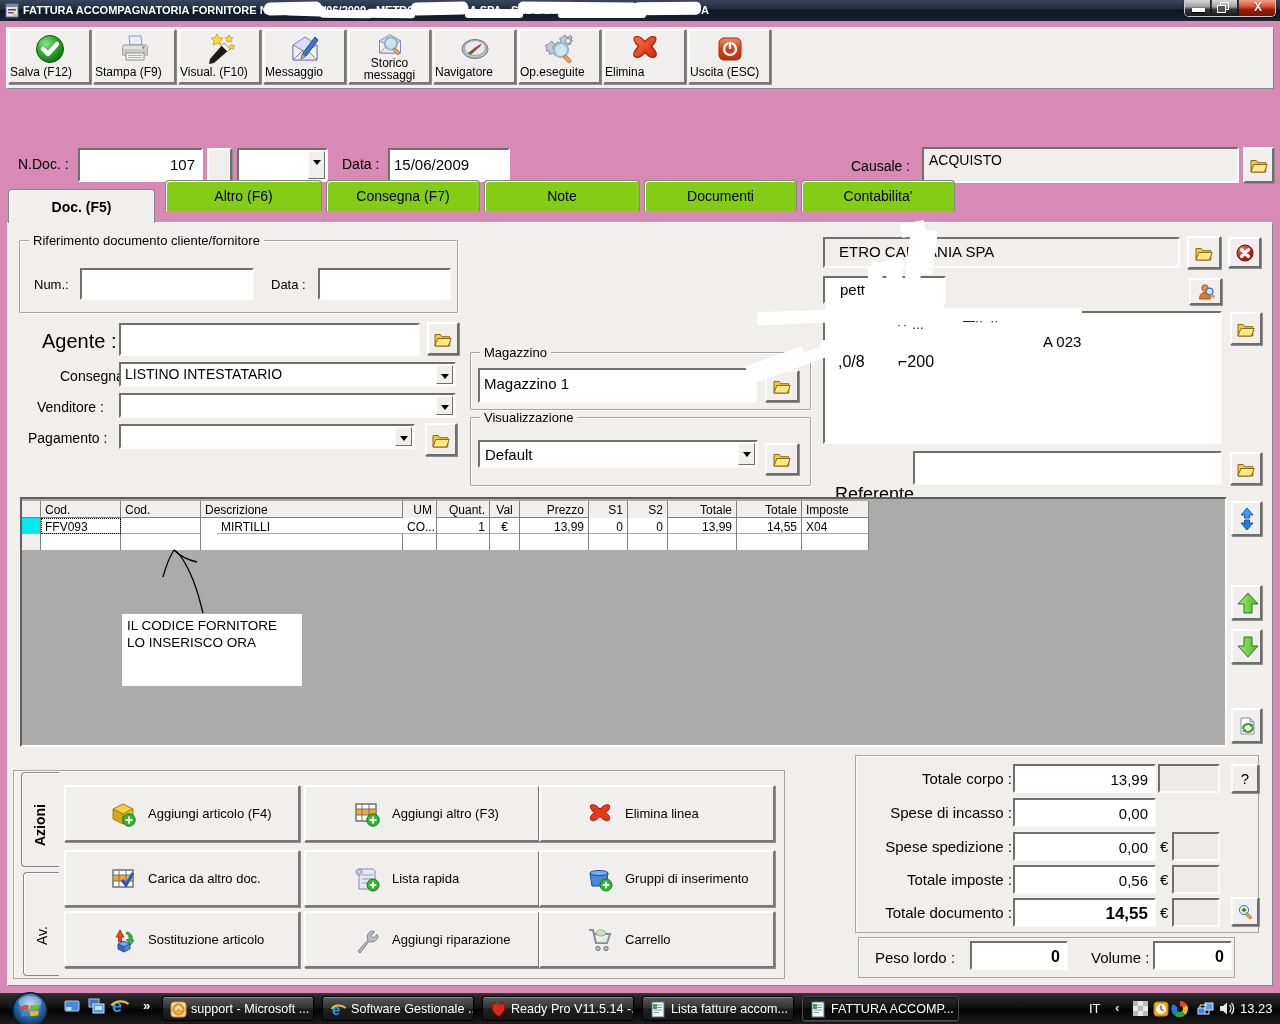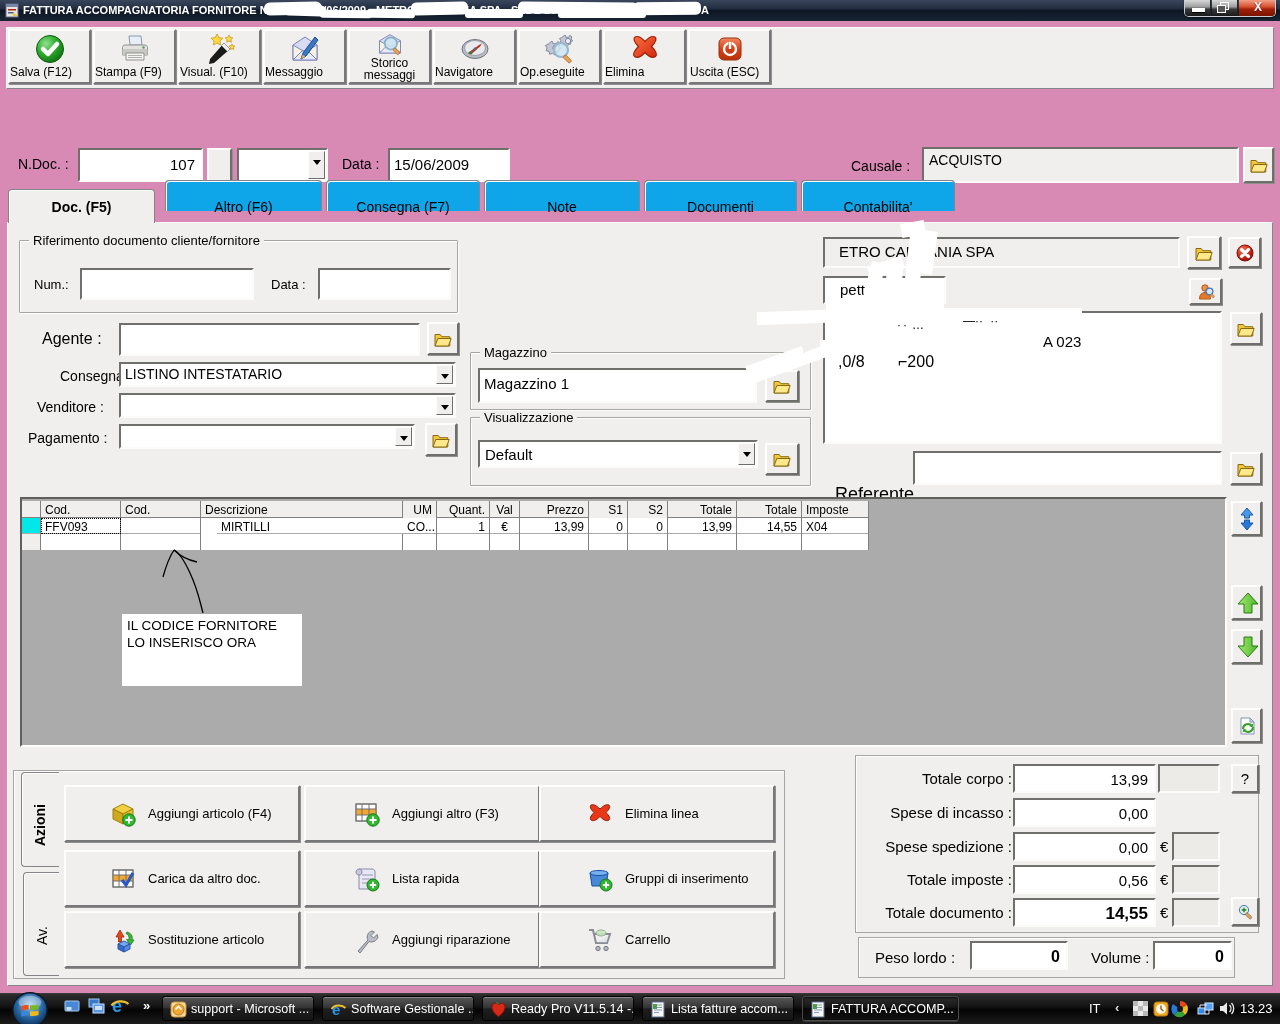--- a/index.html
+++ b/index.html
@@ -179,21 +179,21 @@
 <div class="lab" style="left:851px;top:158px;font-size:14px">Causale :</div>
 <div class="tbg" style="left:922px;top:147px;width:317px;height:36px;font-size:14px;padding:3px 0 0 5px">ACQUISTO</div>
 <div class="btn f" style="left:1243px;top:147px;width:31px;height:36px">
     <svg width="19" height="17" viewBox="0 0 19 17" style="left:50%;top:50%;margin:-8px 0 0 -10px">
       <path d="M2 3.5 h5.2 l1.6 2.2 h8 V15 H2z" fill="#f2c83a" stroke="#8a6a10"></path>
       <path d="M2 15 L4.8 7.5 h13.4 L15.4 15z" fill="#ffe88a" stroke="#8a6a10"></path>
     </svg>
   </div>
 
 <style>
-.tab{position:absolute;top:180px;height:31px;background:#0ea5e9;border:1px solid #84848a;border-bottom:none;border-radius:4px 4px 0 0;box-shadow:inset 1px 1px 0 #fdfdfb;text-align:center;font-size:14px;padding-top:18px;color:#000}
+.tab{position:absolute;top:180px;height:31px;background:#84cc16;border:1px solid #84848a;border-bottom:none;border-radius:4px 4px 0 0;box-shadow:inset 1px 1px 0 #fdfdfb;text-align:center;font-size:14px;padding-top:7px;color:#000}
 </style>
 <div class="tab" style="left:165px;width:157px">Altro (F6)</div>
 <div class="tab" style="left:326px;width:154px">Consegna (F7)</div>
 <div class="tab" style="left:484px;width:156px">Note</div>
 <div class="tab" style="left:644px;width:153px">Documenti</div>
 <div class="tab" style="left:801px;width:154px">Contabilita'</div>
 <div class="tab" style="left:8px;top:189px;width:147px;height:34px;font-weight:bold;padding-top:9px;z-index:3;background:#f0efed">Doc. (F5)</div>
 
 <div class="abs" id="page" style="left:7px;top:222px;width:1266px;height:764px;background:#f0efed;border:1px solid;border-color:#fbfbf9 #84848a #84848a #fbfbf9"></div>
 
@@ -202,21 +202,21 @@
 <style>.f svg{left:50%;top:50%;margin-left:-9px;margin-top:-8px}</style>
 
 <div class="grp" style="left:19px;top:240px;width:439px;height:73px">
       <span>Riferimento documento cliente/fornitore</span>
     </div>
 <div class="lab" style="left:34px;top:277px">Num.:</div>
 <div class="tb" style="left:80px;top:268px;width:174px;height:32px"></div>
 <div class="lab" style="left:271px;top:277px">Data :</div>
 <div class="tb" style="left:318px;top:268px;width:133px;height:32px"></div>
 
-<div class="lab" style="left:42px;top:330px;font-size:16px">Agente :</div>
+<div class="lab" style="left:42px;top:330px;font-size:20px">Agente :</div>
 <div class="tb" style="left:119px;top:323px;width:301px;height:33px"></div>
 <div class="btn f" style="left:427px;top:322px;width:32px;height:33px">
       <svg width="19" height="17" viewBox="0 0 19 17" style="left:50%;top:50%;margin:-8px 0 0 -10px">
         <path d="M2 3.5 h5.2 l1.6 2.2 h8 V15 H2z" fill="#f2c83a" stroke="#8a6a10"></path>
         <path d="M2 15 L4.8 7.5 h13.4 L15.4 15z" fill="#ffe88a" stroke="#8a6a10"></path>
       </svg>
     </div>
 
 <div class="lab" style="left:60px;top:368px;font-size:14px">Consegna :</div>
 <div class="tb" style="left:119px;top:362px;width:337px;height:25px;font-size:14px;padding:2px 0 0 4px">LISTINO INTESTATARIO<div class="cbtn"></div></div>

